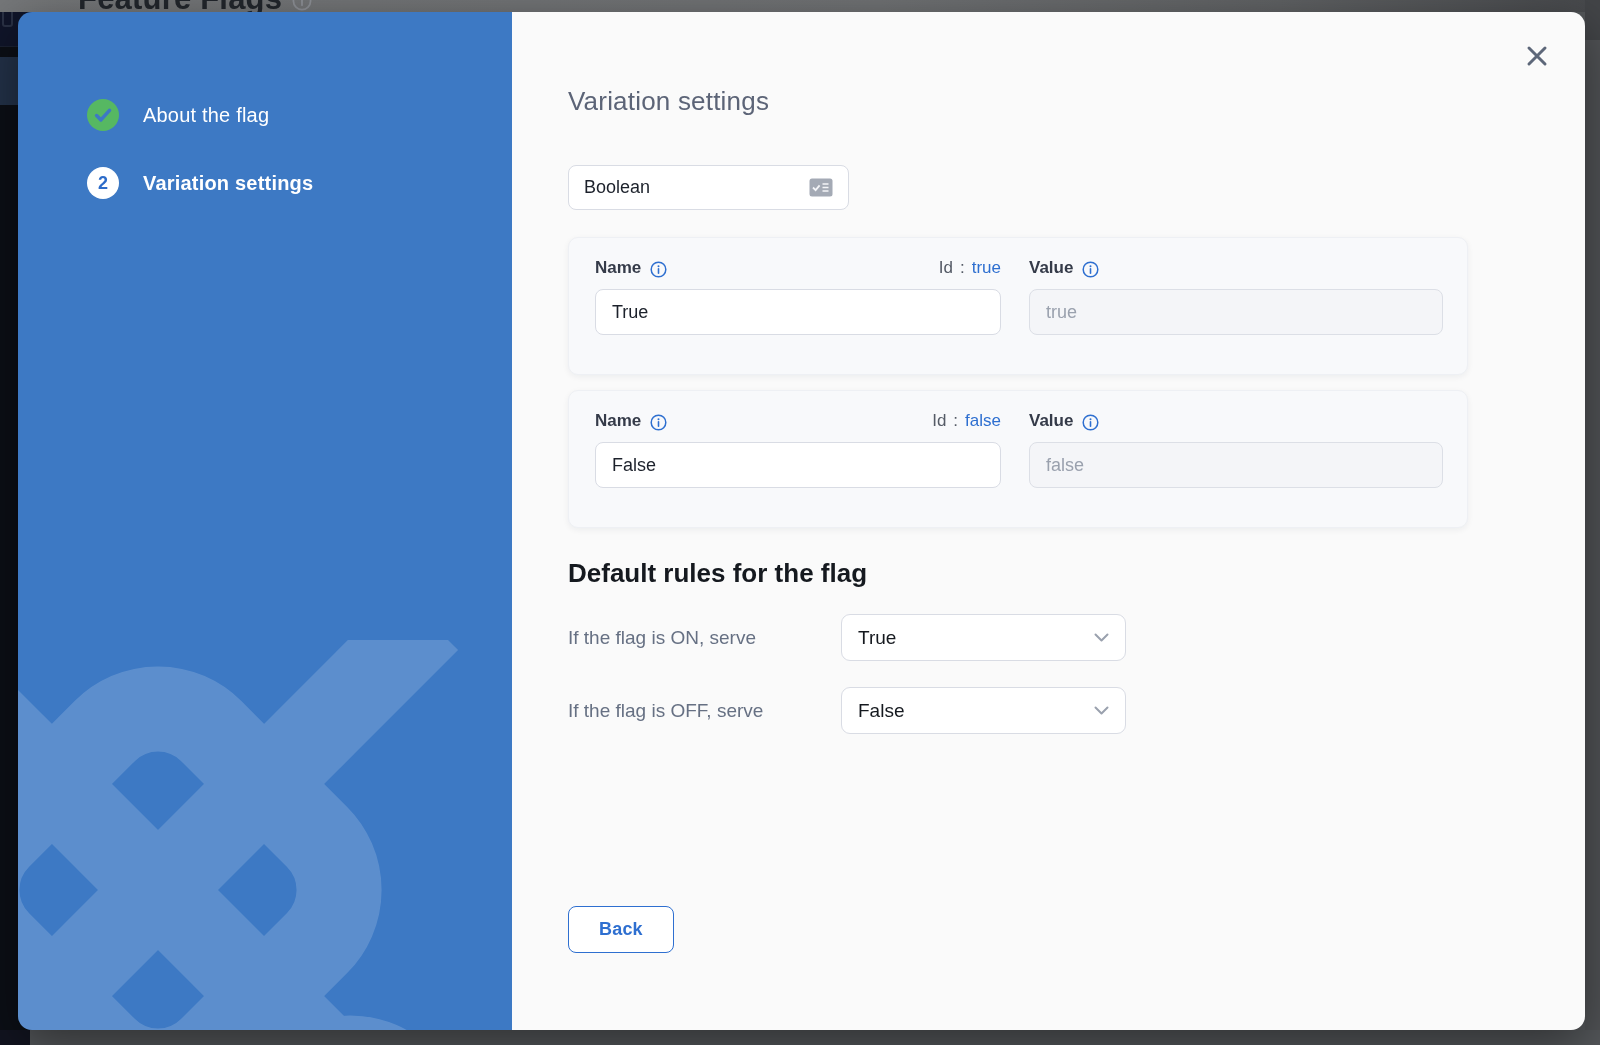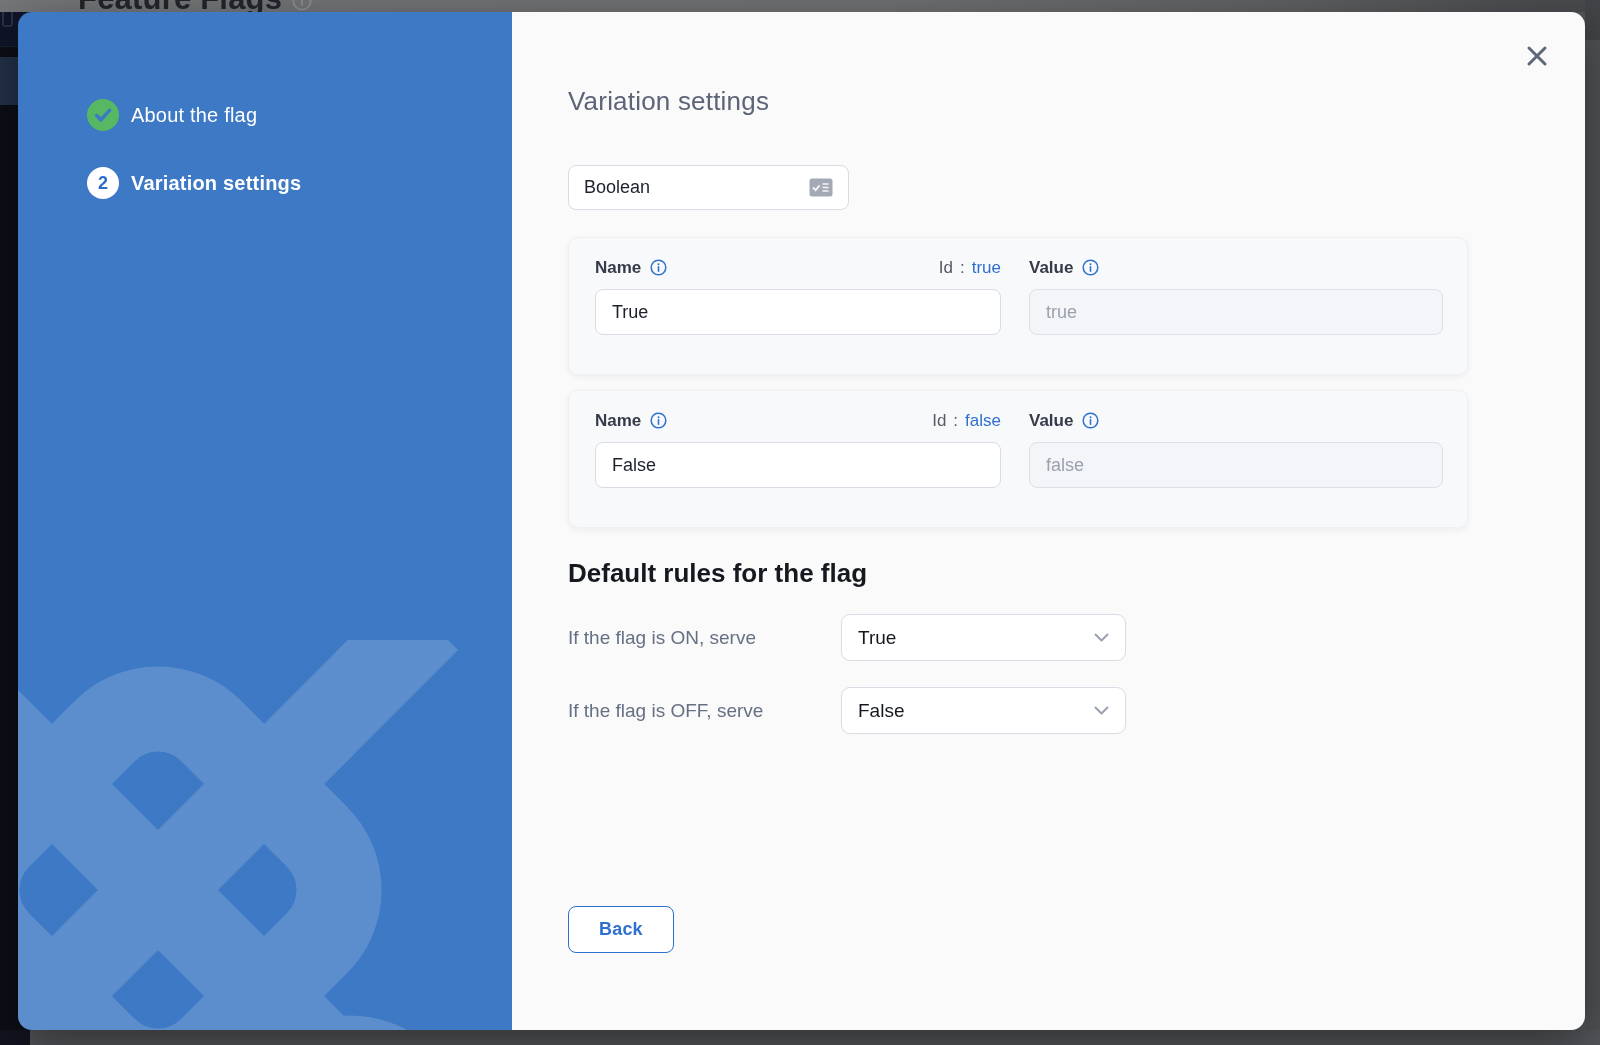--- a/index.html
+++ b/index.html
@@ -34,21 +34,21 @@
     border-radius:14px; display:flex; z-index:5;
     box-shadow:0 14px 50px rgba(0,0,0,.45);
   }
 
   
   .sidebar {
     width:494px; flex:none; position:relative; overflow:hidden;
     background:#3d79c4; border-radius:14px 0 0 14px;
   }
   .steps { position:relative; z-index:2; padding:87px 0 0 69px; display:flex; flex-direction:column; gap:36px; }
-  .step { display:flex; align-items:center; gap:12px; cursor:pointer; }
+  .step { display:flex; align-items:center; gap:24px; cursor:pointer; }
   .step-icon { width:32px; height:32px; flex:none; display:flex; align-items:center; justify-content:center; }
   .step-badge {
     width:32px; height:32px; border-radius:50%; background:#ffffff; flex:none;
     display:flex; align-items:center; justify-content:center;
     color:#2d6cc9; font-size:18px; font-weight:700;
   }
   .step-label { color:#ffffff; font-size:20px; font-weight:500; letter-spacing:.2px; }
   .step.active .step-label { font-weight:700; }
   .watermark { position:absolute; left:-70px; bottom:-170px; z-index:1; }
 
@@ -73,21 +73,21 @@
   }
   .flag-type-box .value { flex:1; font-size:18px; color:#1c212b; }
 
   .var-card {
     width:900px; height:138px; margin-top:27px; padding:20px 26px;
     background:#f8f9fb; border:1px solid #eef0f4; border-radius:10px;
     box-shadow:0 2px 6px rgba(25,35,55,.06);
   }
   .var-card + .var-card { margin-top:15px; }
   .var-grid { display:grid; grid-template-columns:406px 414px; column-gap:28px; row-gap:11px; }
-  .hdr-cell { display:flex; align-items:flex-start; }
+  .hdr-cell { display:flex; align-items:flex-end; }
   .hdr-name { justify-content:flex-start; gap:9px; }
   .hdr-label { font-size:17px; font-weight:600; color:#353b49; }
   .id-wrap { margin-left:auto; font-size:17px; display:flex; align-items:baseline; }
   .id-key { color:#555b66; font-weight:500; }
   .id-sep { color:#555b66; margin:0 7px; font-weight:500; }
   .id-val { color:#2e6fd0; font-weight:500; }
   .text-input {
     width:100%; height:46px; border:1px solid #d9dce4; border-radius:8px;
     background:#ffffff; padding:0 16px; font-size:18px; color:#1c212b;
     font-family:"Liberation Sans", sans-serif; outline:none;

